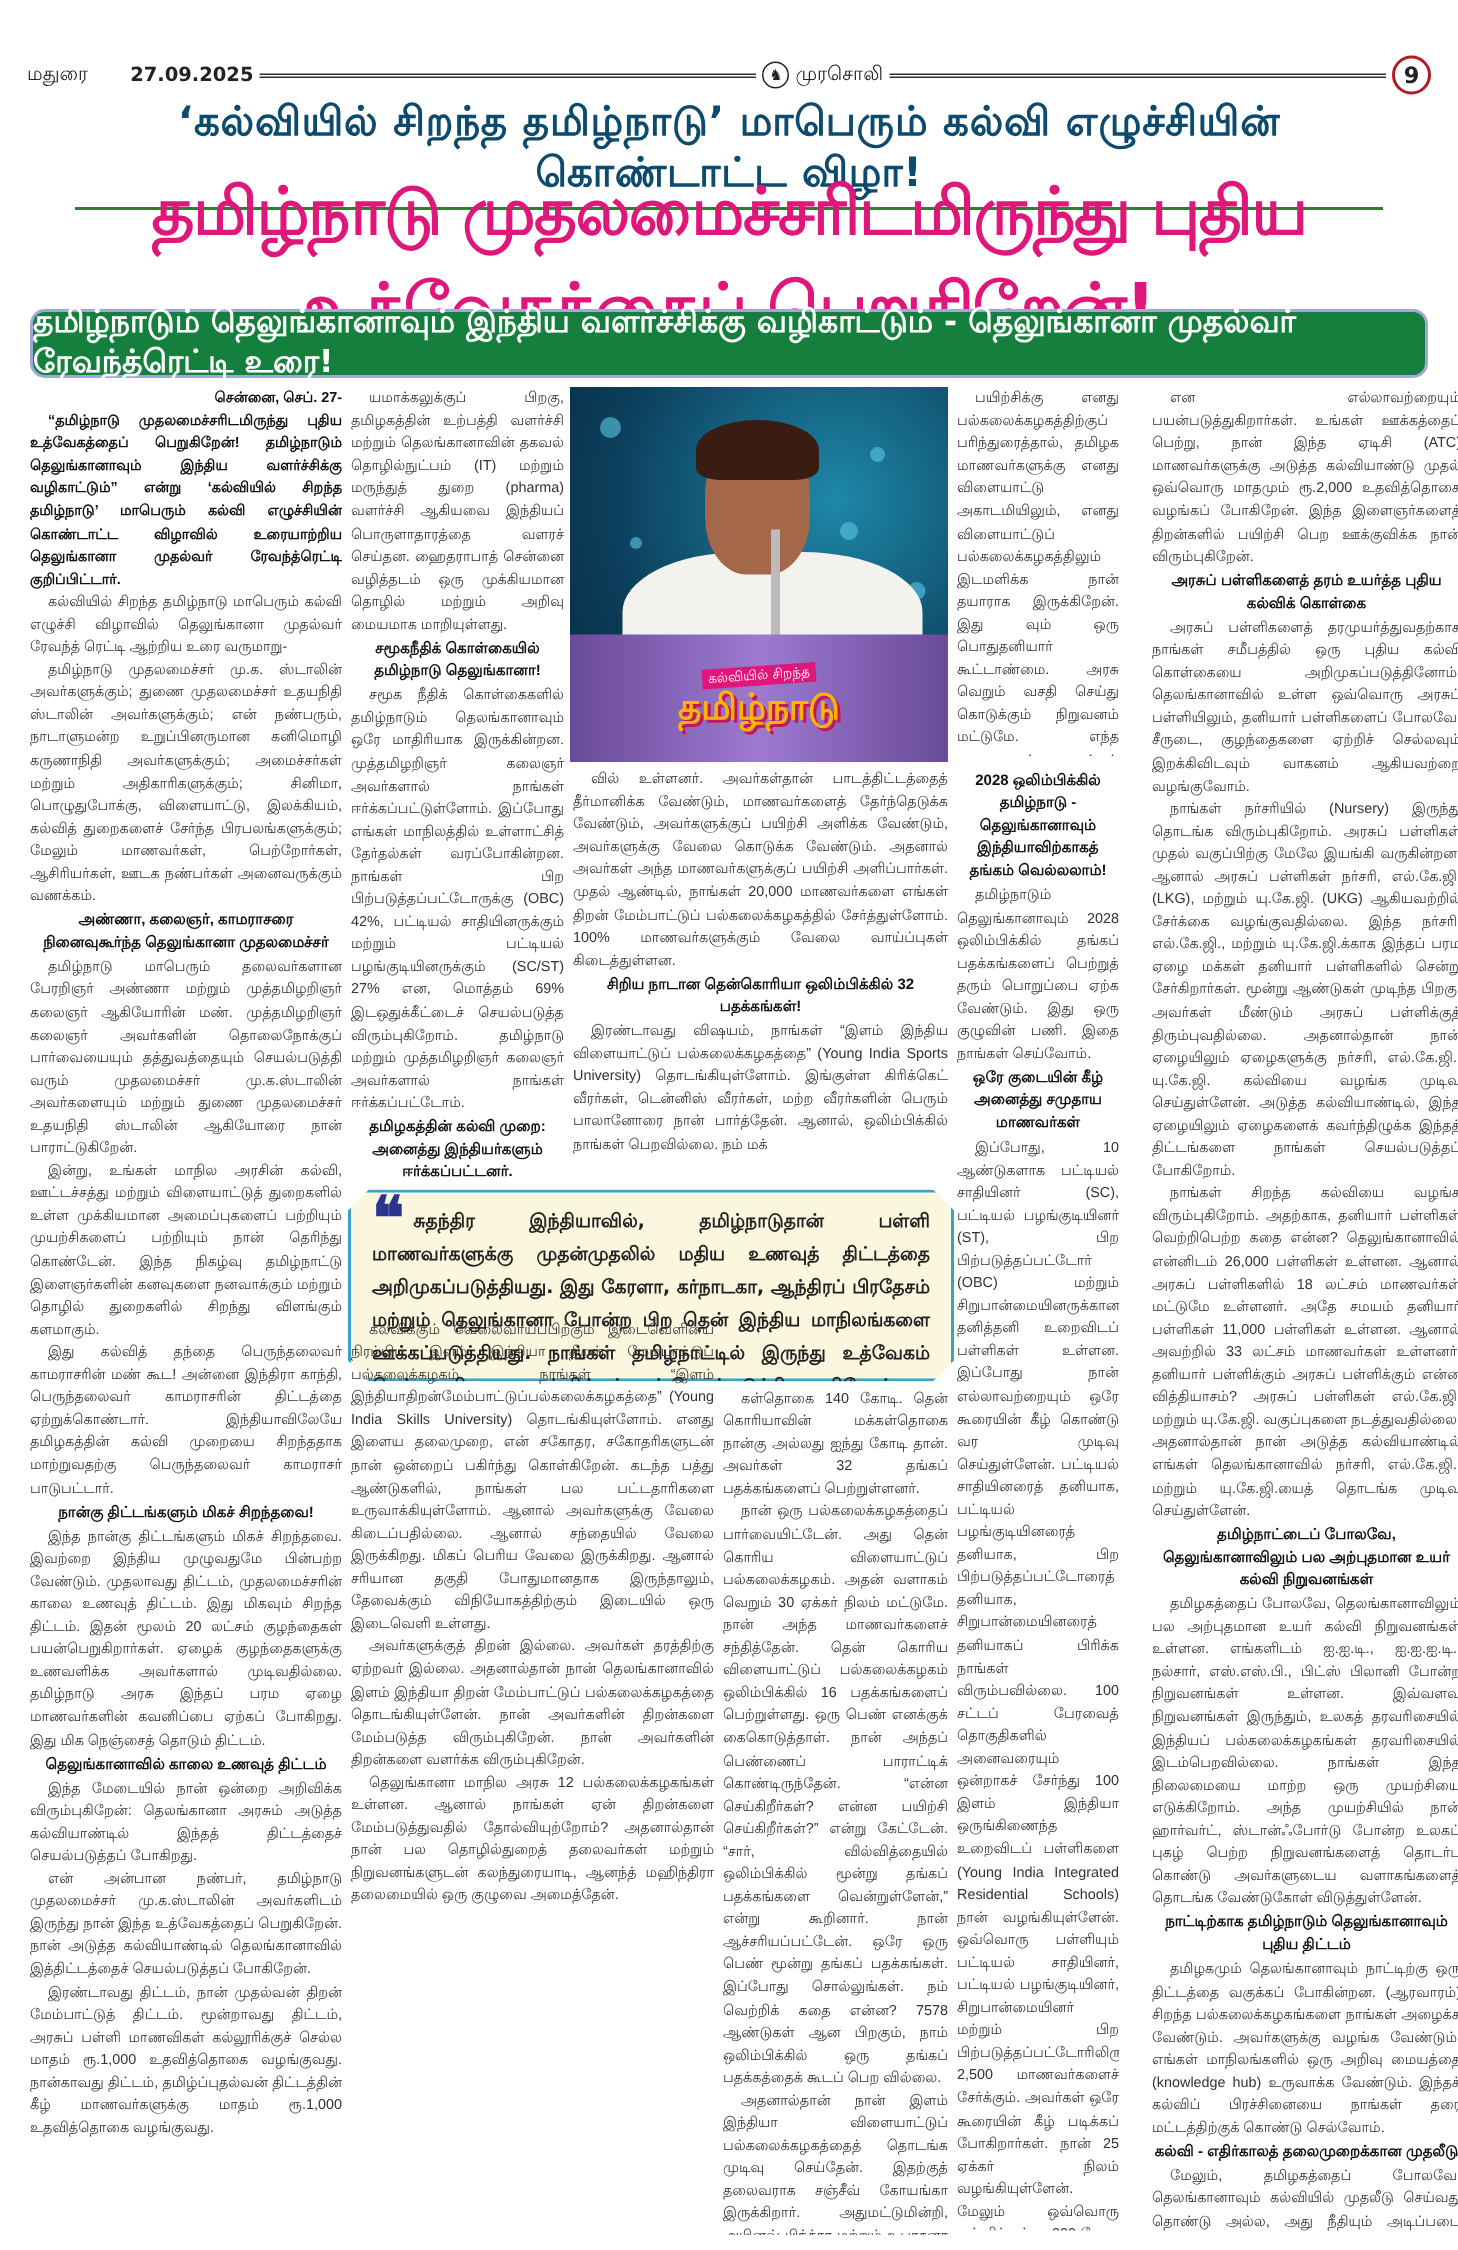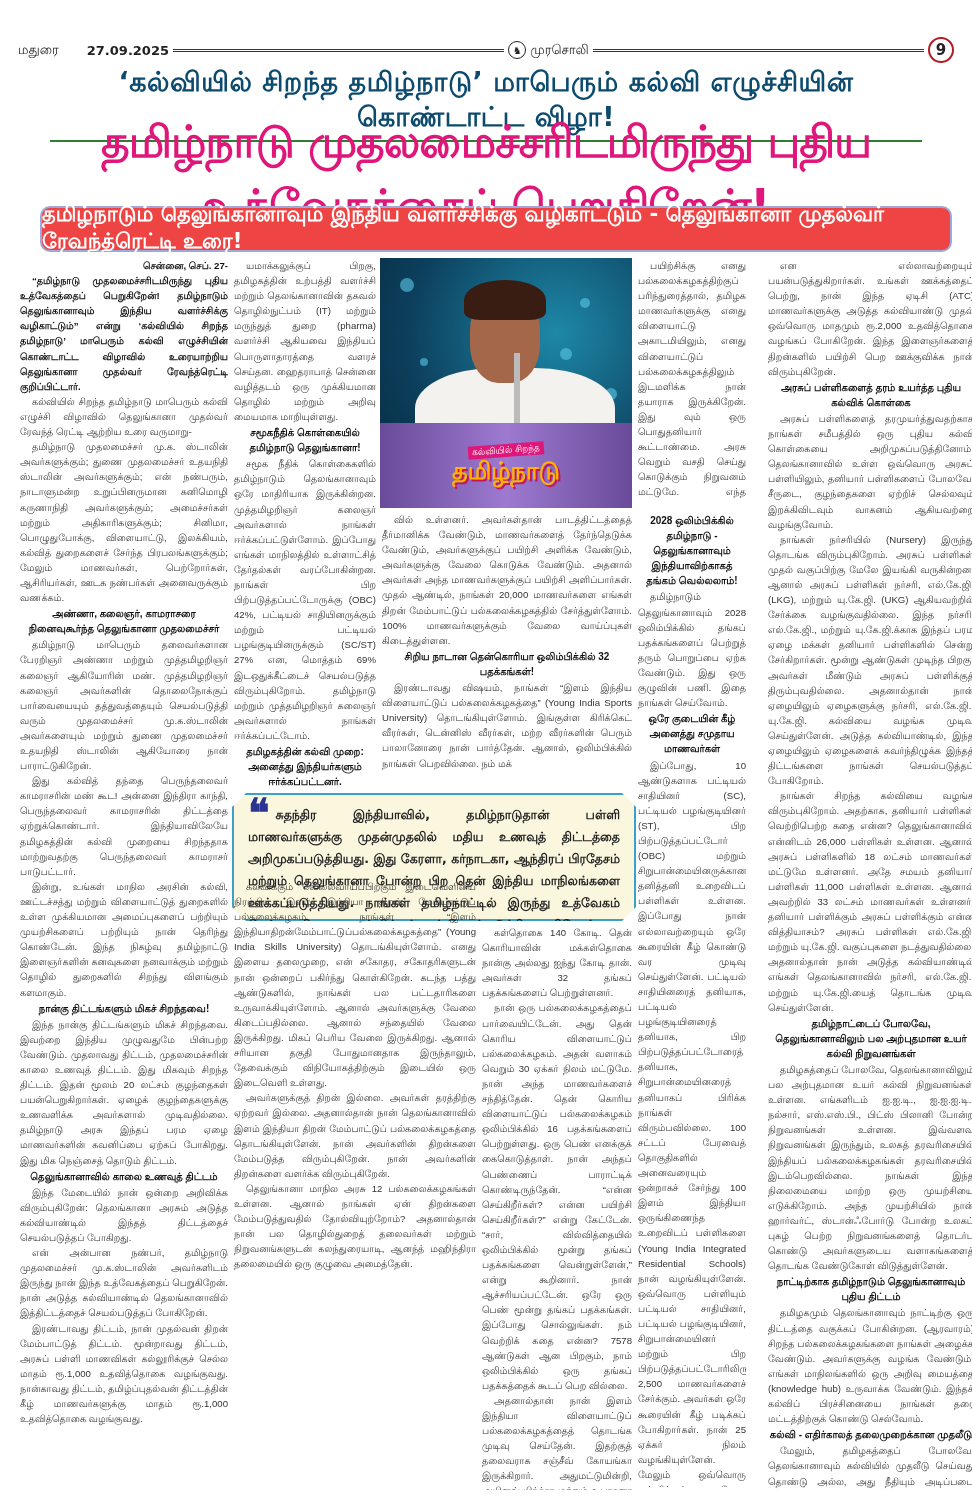--- a/index.html
+++ b/index.html
@@ -6,21 +6,21 @@
   body { width: 972px; height: 1500px; background: #ffffff; font-family: "DejaVu Sans", sans-serif; color: #222; overflow: hidden; position: relative; }
   .masthead { position: absolute; top: 36px; left: 18px; right: 18px; height: 28px; display: flex; align-items: center; font-size: 13px; }
   .masthead .city { margin-right: 28px; }
   .masthead .date { font-weight: bold; }
   .masthead .rule { flex: 1; height: 3px; border-top: 1px solid #333; border-bottom: 1px solid #333; margin: 0 4px; }
   .masthead .logo { display: flex; align-items: center; gap: 4px; font-size: 13px; }
   .logo-icon { width: 18px; height: 18px; border: 1.5px solid #222; border-radius: 50%; display: inline-flex; align-items: center; justify-content: center; font-size: 10px; }
   .page-num { width: 26px; height: 26px; border: 2px solid #b01e23; border-radius: 50%; display: inline-flex; align-items: center; justify-content: center; font-weight: bold; font-size: 15px; }
   .kicker { position: absolute; top: 66px; left: 50px; right: 50px; text-align: center; color: #0c4a6e; font-weight: bold; font-size: 27px; border-bottom: 2px solid #2e7d32; padding-bottom: 4px; font-family: "DejaVu Sans", sans-serif; letter-spacing: 0.5px; }
   .headline { position: absolute; top: 110px; left: 12px; right: 12px; text-align: center; color: #e0177b; font-weight: bold; font-size: 44px; line-height: 64px; font-family: "DejaVu Sans", sans-serif; letter-spacing: -1px; }
-  .subhead { position: absolute; top: 206px; left: 20px; right: 20px; height: 46px; background: #ef4444; color: #fff; border-radius: 10px; display: flex; align-items: center; justify-content: center; font-size: 21px; font-weight: bold; border: 2px solid #9fa8da; margin-left: 20px; }
+  .subhead { position: absolute; top: 206px; left: 20px; right: 20px; height: 46px; background: #15803d; color: #fff; border-radius: 10px; display: flex; align-items: center; justify-content: center; font-size: 21px; font-weight: bold; border: 2px solid #9fa8da; }
   .col { position: absolute; font-size: 9.6px; line-height: 15.1px; text-align: justify; color: #333; overflow: hidden; font-family: Liberation Sans, sans-serif; }
   .col p { text-indent: 12px; margin-bottom: 0; }
   .col h4 { text-align: center; font-size: 10px; font-weight: bold; color: #111; margin: 1px 0; }
   .col .lead { font-weight: bold; color: #111; }
   .col .dateline { text-align: right; font-weight: bold; color: #111; }
   .c1 { left: 20px; top: 258px; width: 208px; height: 1232px; }
   .c2 { left: 234px; top: 258px; width: 142px; height: 530px; }
   .c3a { left: 234px; top: 879px; width: 242px; height: 565px; }
   .c4 { left: 482px; top: 640px; width: 242px; height: 140px; }
   .c5 { left: 638px; top: 258px; width: 108px; height: 382px; }
@@ -58,22 +58,22 @@
 <div class="subhead">தமிழ்நாடும் தெலுங்கானாவும் இந்திய வளர்ச்சிக்கு வழிகாட்டும் - தெலுங்கானா முதல்வர் ரேவந்த்ரெட்டி உரை!</div>
 
 <div class="col c1">
   <div class="dateline">சென்னை, செப். 27-</div>
   <p class="lead">“தமிழ்நாடு முதலமைச்சரிடமிருந்து புதிய உத்வேகத்தைப் பெறுகிறேன்! தமிழ்நாடும் தெலுங்கானாவும் இந்திய வளர்ச்சிக்கு வழிகாட்டும்” என்று ‘கல்வியில் சிறந்த தமிழ்நாடு’ மாபெரும் கல்வி எழுச்சியின் கொண்டாட்ட விழாவில் உரையாற்றிய தெலுங்கானா முதல்வர் ரேவந்த்ரெட்டி குறிப்பிட்டார்.</p>
   <div>
       <p>கல்வியில் சிறந்த தமிழ்நாடு மாபெரும் கல்வி எழுச்சி விழாவில் தெலுங்கானா முதல்வர் ரேவந்த் ரெட்டி ஆற்றிய உரை வருமாறு-</p>
       <p>தமிழ்நாடு முதலமைச்சர் மு.க. ஸ்டாலின் அவர்களுக்கும்; துணை முதலமைச்சர் உதயநிதி ஸ்டாலின் அவர்களுக்கும்; என் நண்பரும், நாடாளுமன்ற உறுப்பினருமான கனிமொழி கருணாநிதி அவர்களுக்கும்; அமைச்சர்கள் மற்றும் அதிகாரிகளுக்கும்; சினிமா, பொழுதுபோக்கு, விளையாட்டு, இலக்கியம், கல்வித் துறைகளைச் சேர்ந்த பிரபலங்களுக்கும்; மேலும் மாணவர்கள், பெற்றோர்கள், ஆசிரியர்கள், ஊடக நண்பர்கள் அனைவருக்கும் வணக்கம்.</p>
       <h4>அண்ணா, கலைஞர், காமராசரை நினைவுகூர்ந்த தெலுங்கானா முதலமைச்சர்</h4>
       <p>தமிழ்நாடு மாபெரும் தலைவர்களான பேரறிஞர் அண்ணா மற்றும் முத்தமிழறிஞர் கலைஞர் ஆகியோரின் மண். முத்தமிழறிஞர் கலைஞர் அவர்களின் தொலைநோக்குப் பார்வையையும் தத்துவத்தையும் செயல்படுத்தி வரும் முதலமைச்சர் மு.க.ஸ்டாலின் அவர்களையும் மற்றும் துணை முதலமைச்சர் உதயநிதி ஸ்டாலின் ஆகியோரை நான் பாராட்டுகிறேன்.</p>
+      <p>இன்று, உங்கள் மாநில அரசின் கல்வி, ஊட்டச்சத்து மற்றும் விளையாட்டுத் துறைகளில் உள்ள முக்கியமான அமைப்புகளைப் பற்றியும் முயற்சிகளைப் பற்றியும் நான் தெரிந்து கொண்டேன். இந்த நிகழ்வு தமிழ்நாட்டு இளைஞர்களின் கனவுகளை நனவாக்கும் மற்றும் தொழில் துறைகளில் சிறந்து விளங்கும் களமாகும்.</p>
       <p>இது கல்வித் தந்தை பெருந்தலைவர் காமராசரின் மண் கூட! அன்னை இந்திரா காந்தி, பெருந்தலைவர் காமராசரின் திட்டத்தை ஏற்றுக்கொண்டார். இந்தியாவிலேயே தமிழகத்தின் கல்வி முறையை சிறந்ததாக மாற்றுவதற்கு பெருந்தலைவர் காமராசர் பாடுபட்டார்.</p>
-      <p>இன்று, உங்கள் மாநில அரசின் கல்வி, ஊட்டச்சத்து மற்றும் விளையாட்டுத் துறைகளில் உள்ள முக்கியமான அமைப்புகளைப் பற்றியும் முயற்சிகளைப் பற்றியும் நான் தெரிந்து கொண்டேன். இந்த நிகழ்வு தமிழ்நாட்டு இளைஞர்களின் கனவுகளை நனவாக்கும் மற்றும் தொழில் துறைகளில் சிறந்து விளங்கும் களமாகும்.</p>
       <h4>நான்கு திட்டங்களும் மிகச் சிறந்தவை!</h4>
       <p>இந்த நான்கு திட்டங்களும் மிகச் சிறந்தவை. இவற்றை இந்திய முழுவதுமே பின்பற்ற வேண்டும். முதலாவது திட்டம், முதலமைச்சரின் காலை உணவுத் திட்டம். இது மிகவும் சிறந்த திட்டம். இதன் மூலம் 20 லட்சம் குழந்தைகள் பயன்பெறுகிறார்கள். ஏழைக் குழந்தைகளுக்கு உணவளிக்க அவர்களால் முடிவதில்லை. தமிழ்நாடு அரசு இந்தப் பரம ஏழை மாணவர்களின் கவனிப்பை ஏற்கப் போகிறது. இது மிக நெஞ்சைத் தொடும் திட்டம்.</p>
       <h4>தெலுங்கானாவில் காலை உணவுத் திட்டம்</h4>
       <p>இந்த மேடையில் நான் ஒன்றை அறிவிக்க விரும்புகிறேன்: தெலங்கானா அரசும் அடுத்த கல்வியாண்டில் இந்தத் திட்டத்தைச் செயல்படுத்தப் போகிறது.</p>
       <p>என் அன்பான நண்பர், தமிழ்நாடு முதலமைச்சர் மு.க.ஸ்டாலின் அவர்களிடம் இருந்து நான் இந்த உத்வேகத்தைப் பெறுகிறேன். நான் அடுத்த கல்வியாண்டில் தெலங்கானாவில் இத்திட்டத்தைச் செயல்படுத்தப் போகிறேன்.</p>
       <p>இரண்டாவது திட்டம், நான் முதல்வன் திறன் மேம்பாட்டுத் திட்டம். மூன்றாவது திட்டம், அரசுப் பள்ளி மாணவிகள் கல்லூரிக்குச் செல்ல மாதம் ரூ.1,000 உதவித்தொகை வழங்குவது. நான்காவது திட்டம், தமிழ்ப்புதல்வன் திட்டத்தின் கீழ் மாணவர்களுக்கு மாதம் ரூ.1,000 உதவித்தொகை வழங்குவது.</p>
     </div>
 </div>
 
 <div class="col c2">

